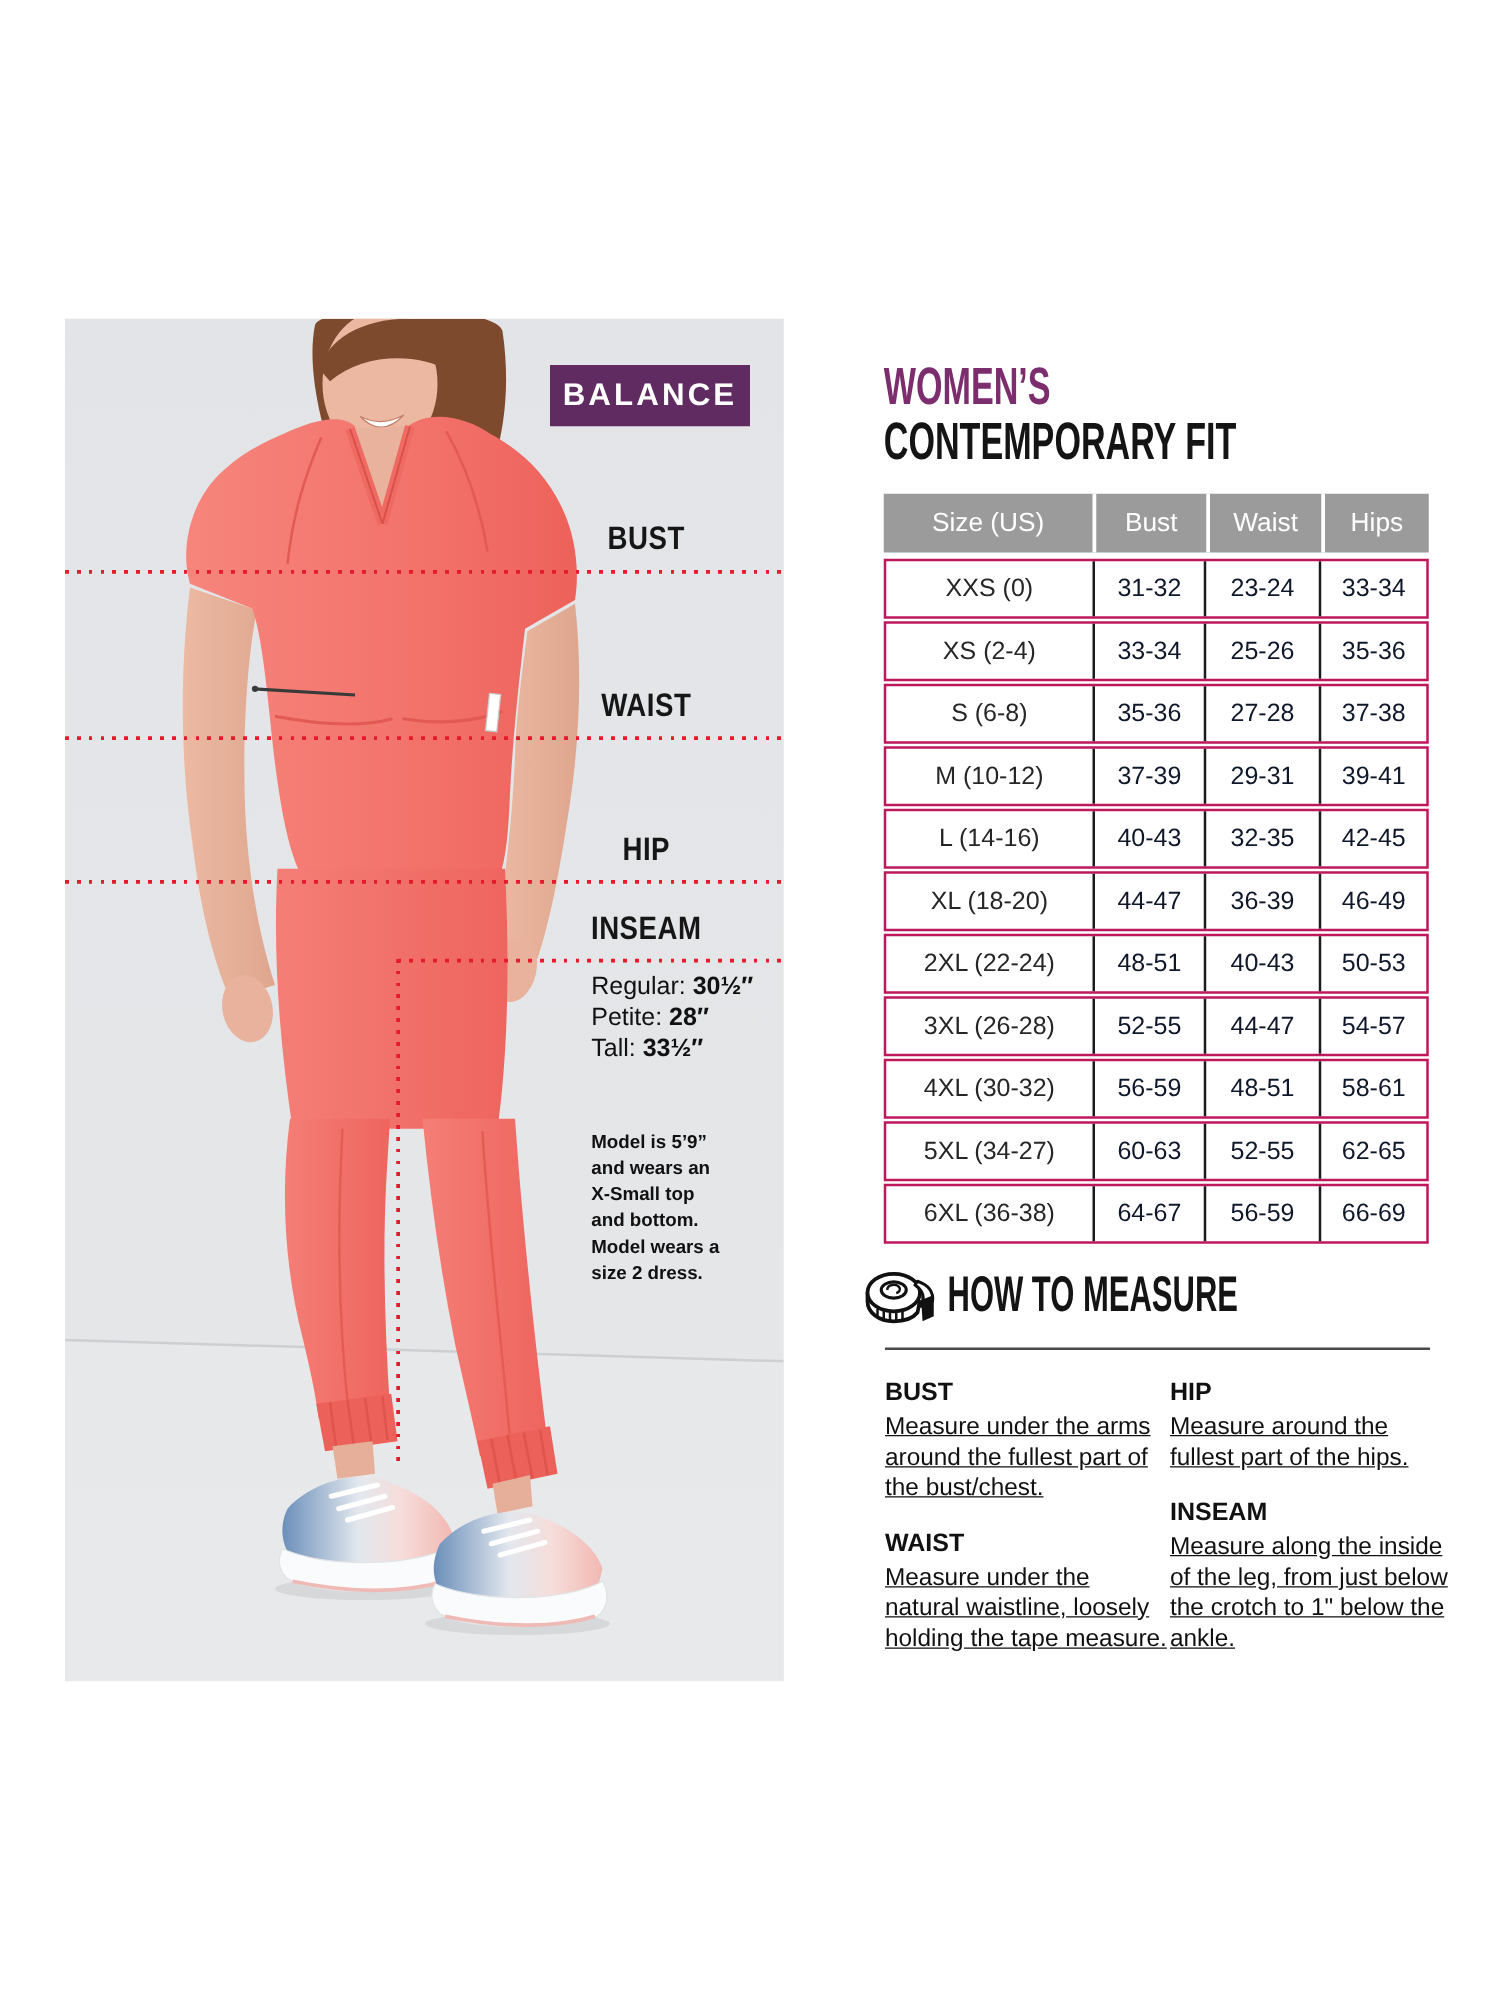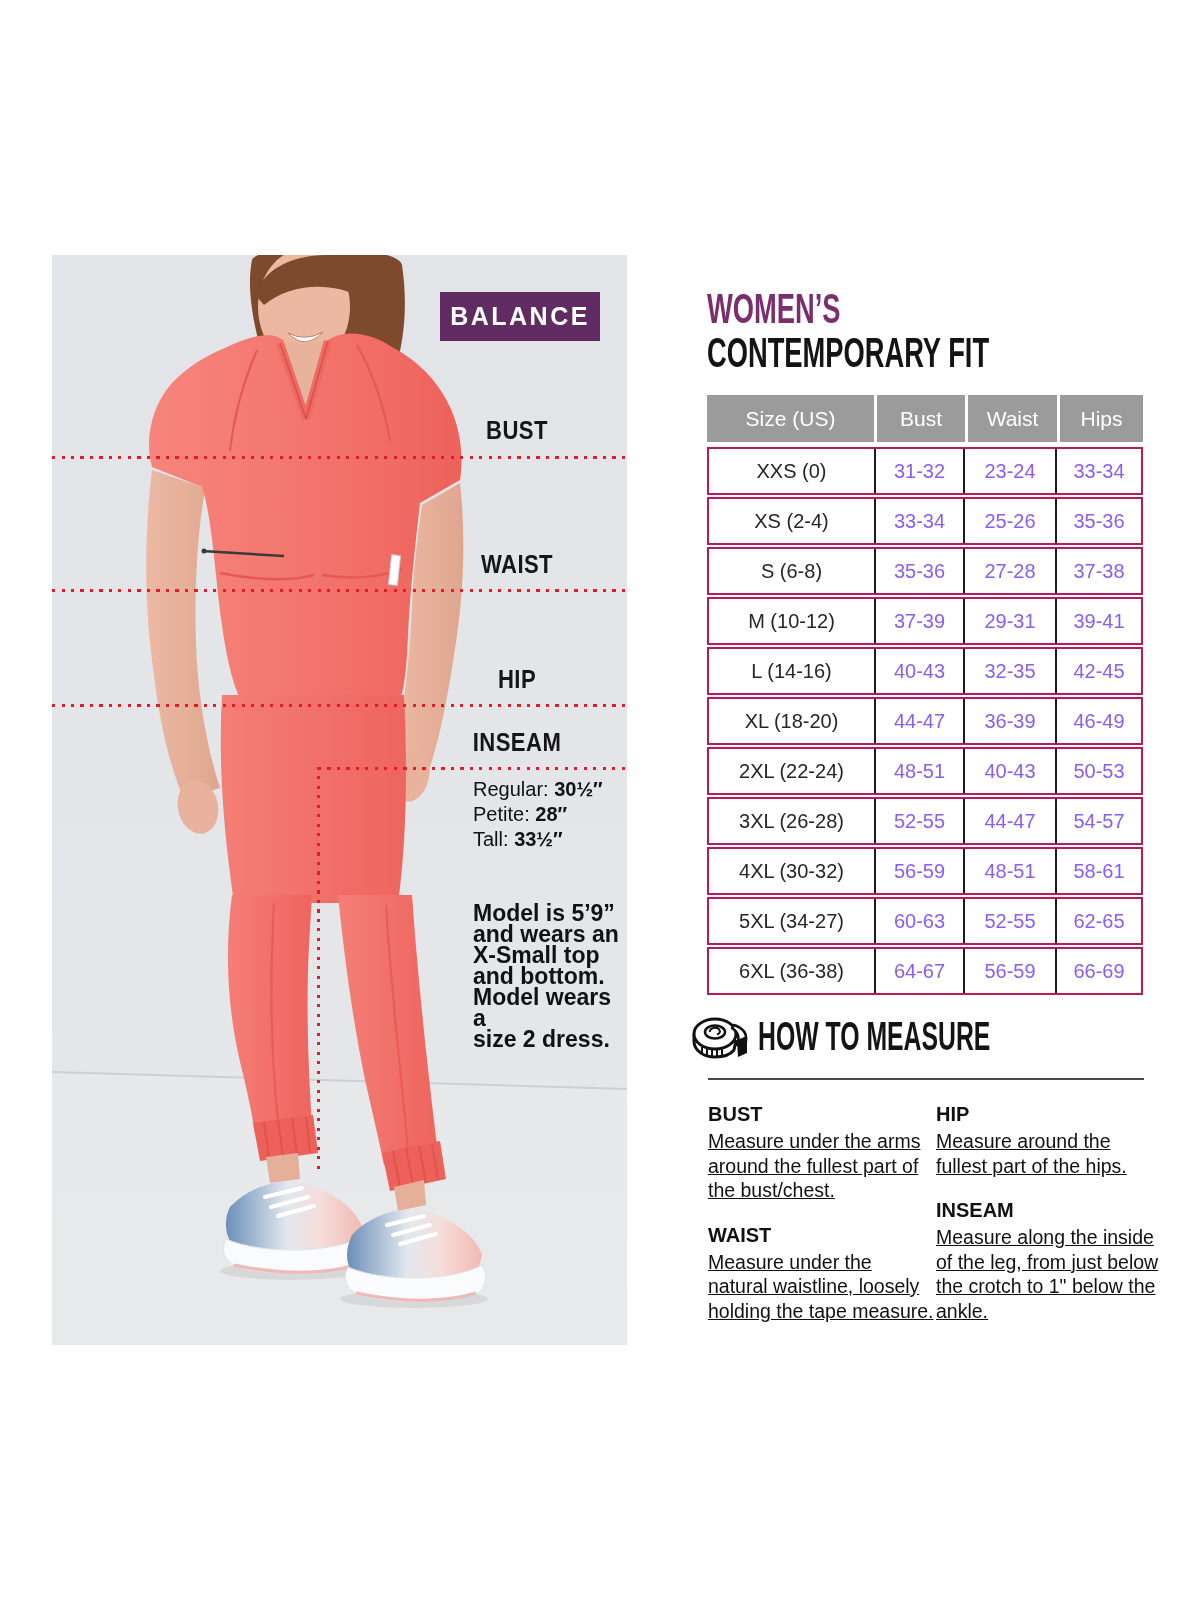--- a/index.html
+++ b/index.html
@@ -14,37 +14,37 @@
          background:var(--badge);color:#fff;display:flex;align-items:center;justify-content:center;
          font-family:Liberation Sans, sans-serif;font-weight:bold;font-size:25px;letter-spacing:2.5px;}
   .mlabel{position:absolute;width:220px;text-align:center;z-index:3;font-weight:bold;font-size:26px;
           letter-spacing:.5px;color:#161616;transform:scaleX(.85);}
   .dot-h{position:absolute;height:3px;z-index:2;
          background-image:repeating-linear-gradient(90deg,var(--red) 0 3px,transparent 3px 9.5px);}
   .dot-v{position:absolute;width:3px;z-index:2;
          background-image:repeating-linear-gradient(180deg,var(--red) 0 3px,transparent 3px 9.5px);}
   .inseam-details{position:absolute;left:421px;top:522px;z-index:3;font-size:20px;line-height:25px;color:#111;}
   .inseam-details b{font-weight:bold;}
-  .model-note{position:absolute;left:421px;top:648px;z-index:3;font-weight:bold;font-size:23px;
+  .model-note{position:absolute;left:421px;top:648px;z-index:3;font-weight:bold;font-size:15px;
               line-height:21px;white-space:pre-line;color:#111;}
 
   
   .title{position:absolute;left:707px;top:287px;}
   .title .t1,.title .t2{font-weight:bold;font-size:42px;line-height:44px;letter-spacing:0;
         transform:scaleX(.65);transform-origin:left top;white-space:nowrap;}
   .title .t1{color:var(--accent);}
   .title .t2{color:#141414;}
 
   .size-table{position:absolute;left:707px;top:395px;width:436px;}
   .thead{display:grid;grid-template-columns:167px 91px 92px 86px;background:var(--hdr-gray);height:47px;margin-bottom:5px;}
   .thead .hcell{color:#fff;font-size:21px;text-align:center;line-height:47px;}
   .thead .hcell + .hcell{border-left:3px solid #fff;}
   .trow{display:grid;grid-template-columns:165px 89px 92px 86px;background:#fff;height:44px;
         border:2px solid #be185d;margin-bottom:2px;}
-  .trow .tcell{font-size:20px;color:#8b5cf6;text-align:center;line-height:44px;}
+  .trow .tcell{font-size:20px;color:#0f172a;text-align:center;line-height:44px;}
   .trow .tcell:first-child{color:#262626;}
   .trow .tcell + .tcell{border-left:2px solid #1c1c1c;}
 
   .how-icon{position:absolute;left:690px;top:1012px;}
   .how-title{position:absolute;left:758px;top:1014px;font-weight:bold;font-size:40px;line-height:44px;
              transform:scaleX(.62);transform-origin:left top;white-space:nowrap;color:#141414;}
   .divider{position:absolute;left:708px;top:1078px;width:436px;height:2px;background:#4a4a4a;}
 
   .mcol{position:absolute;width:226px;top:1103px;}
   .mcol.left{left:708px;} .mcol.right{left:936px;}

